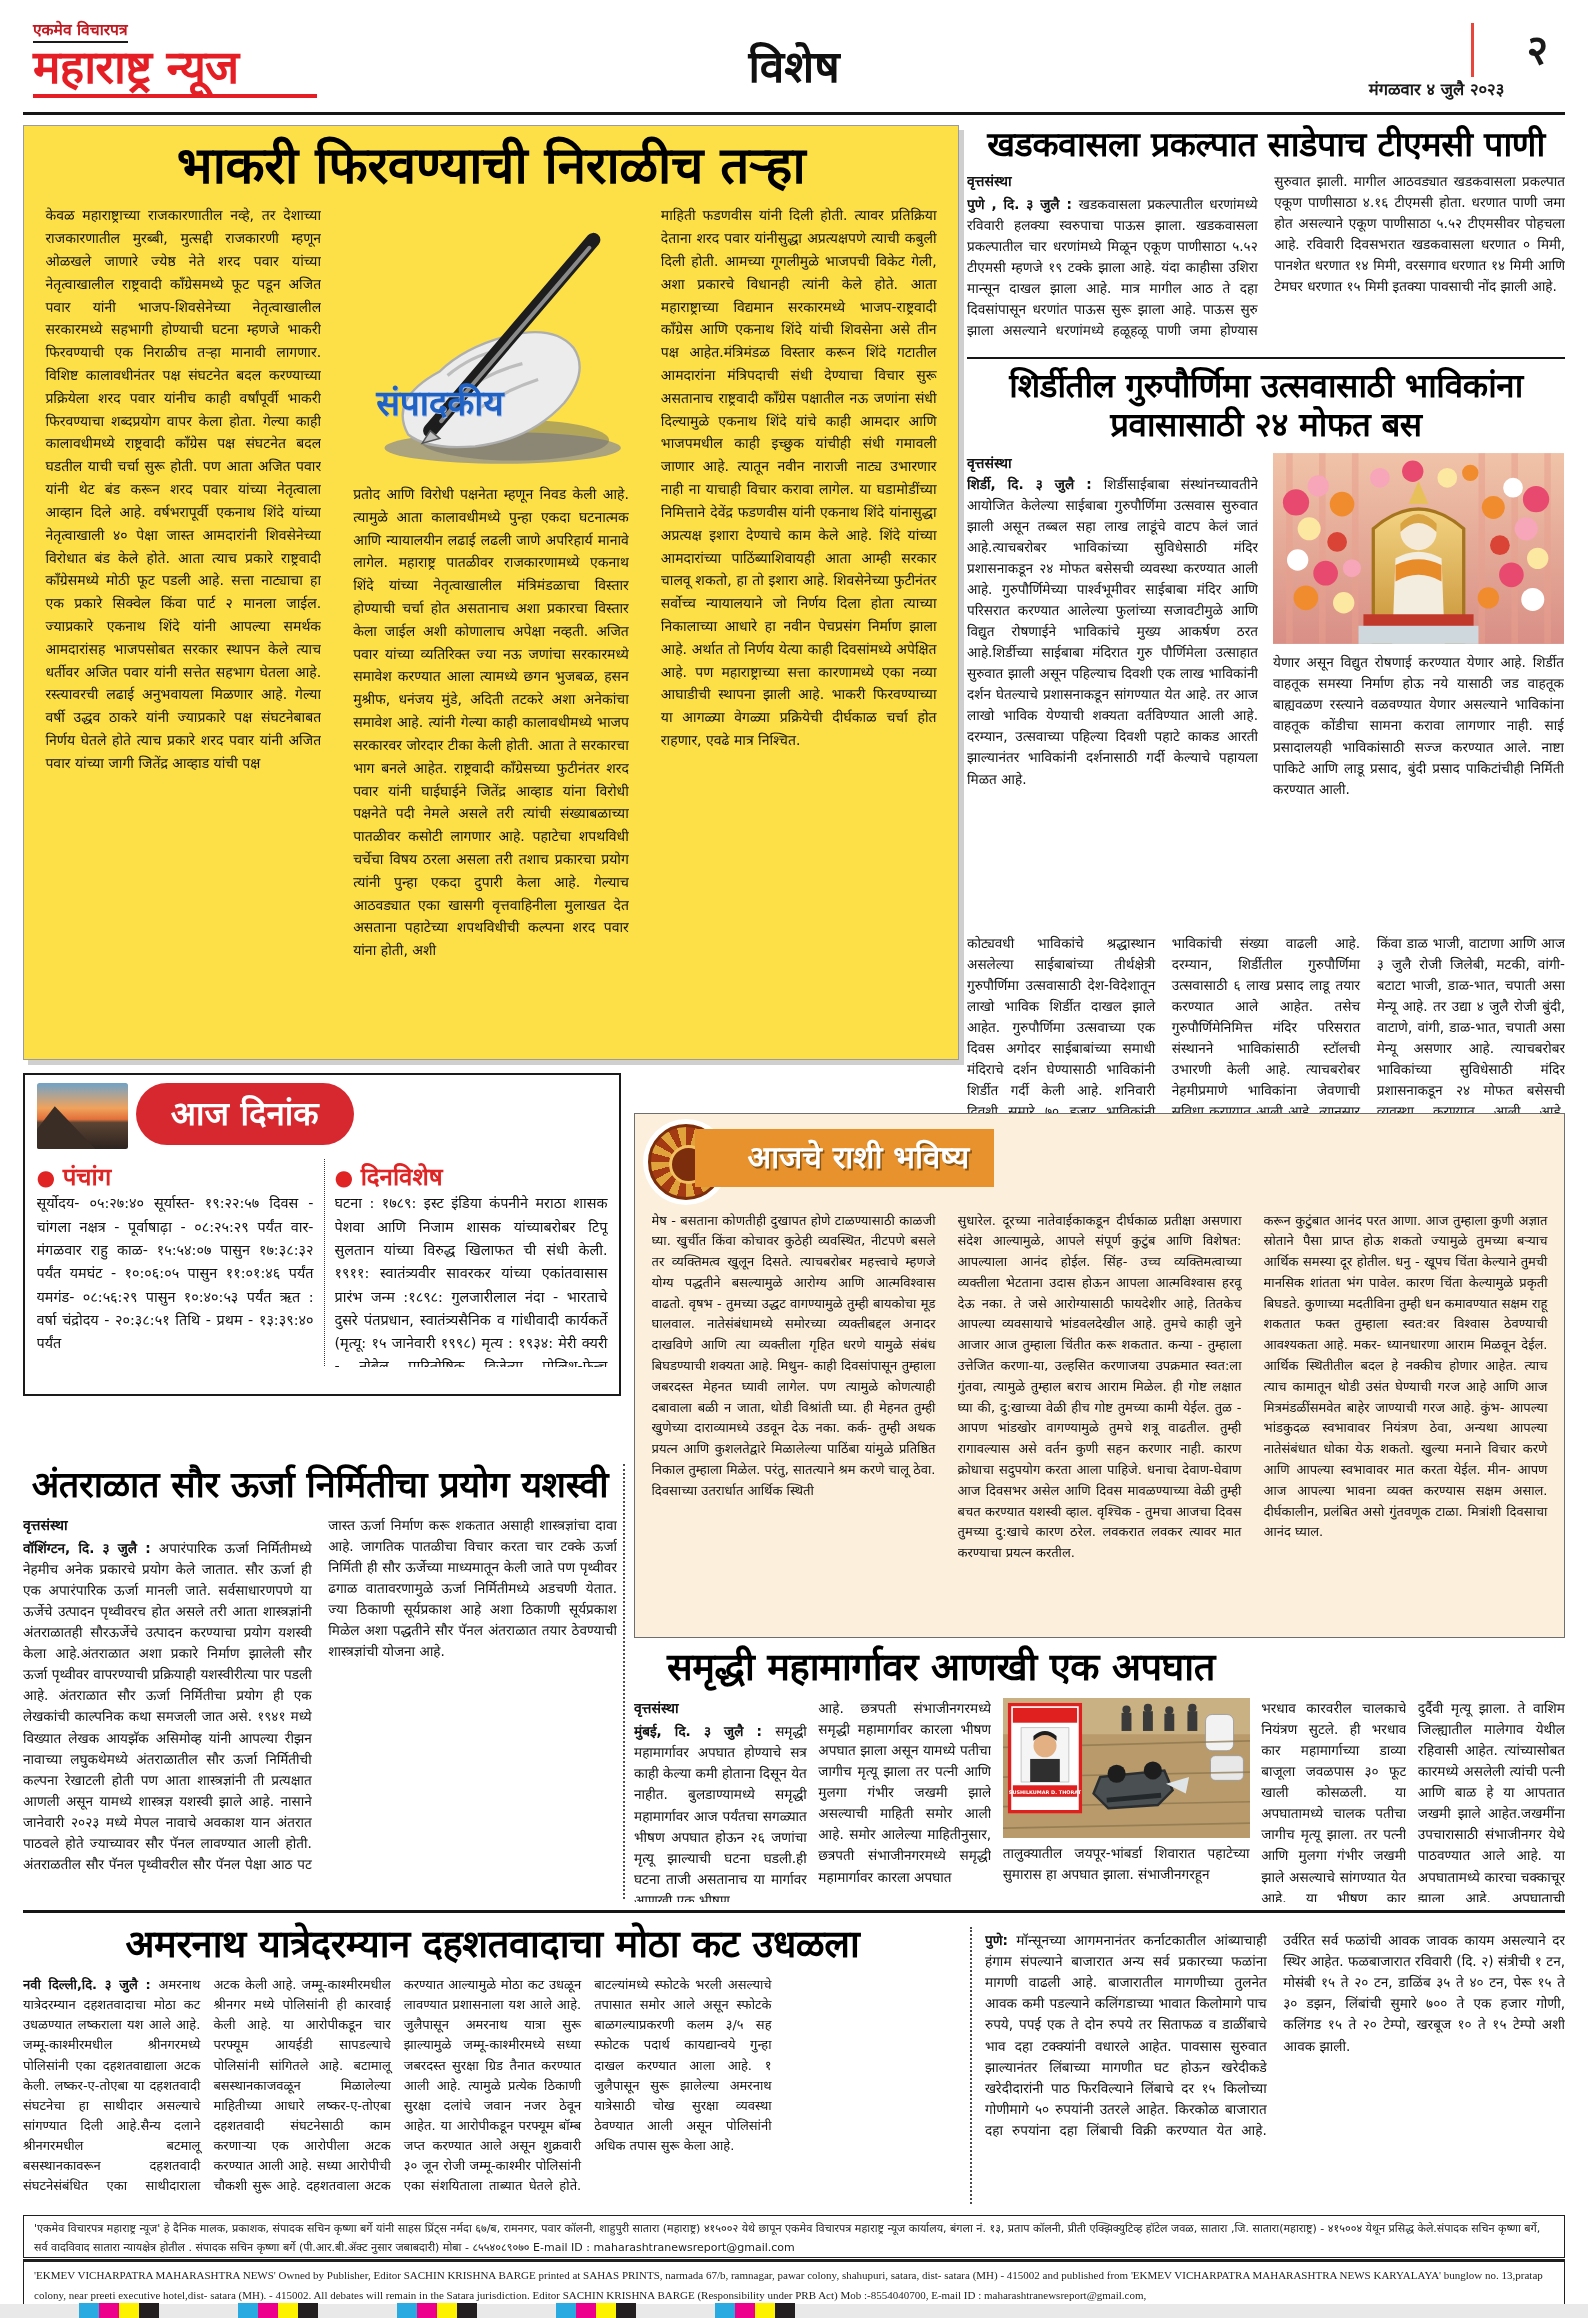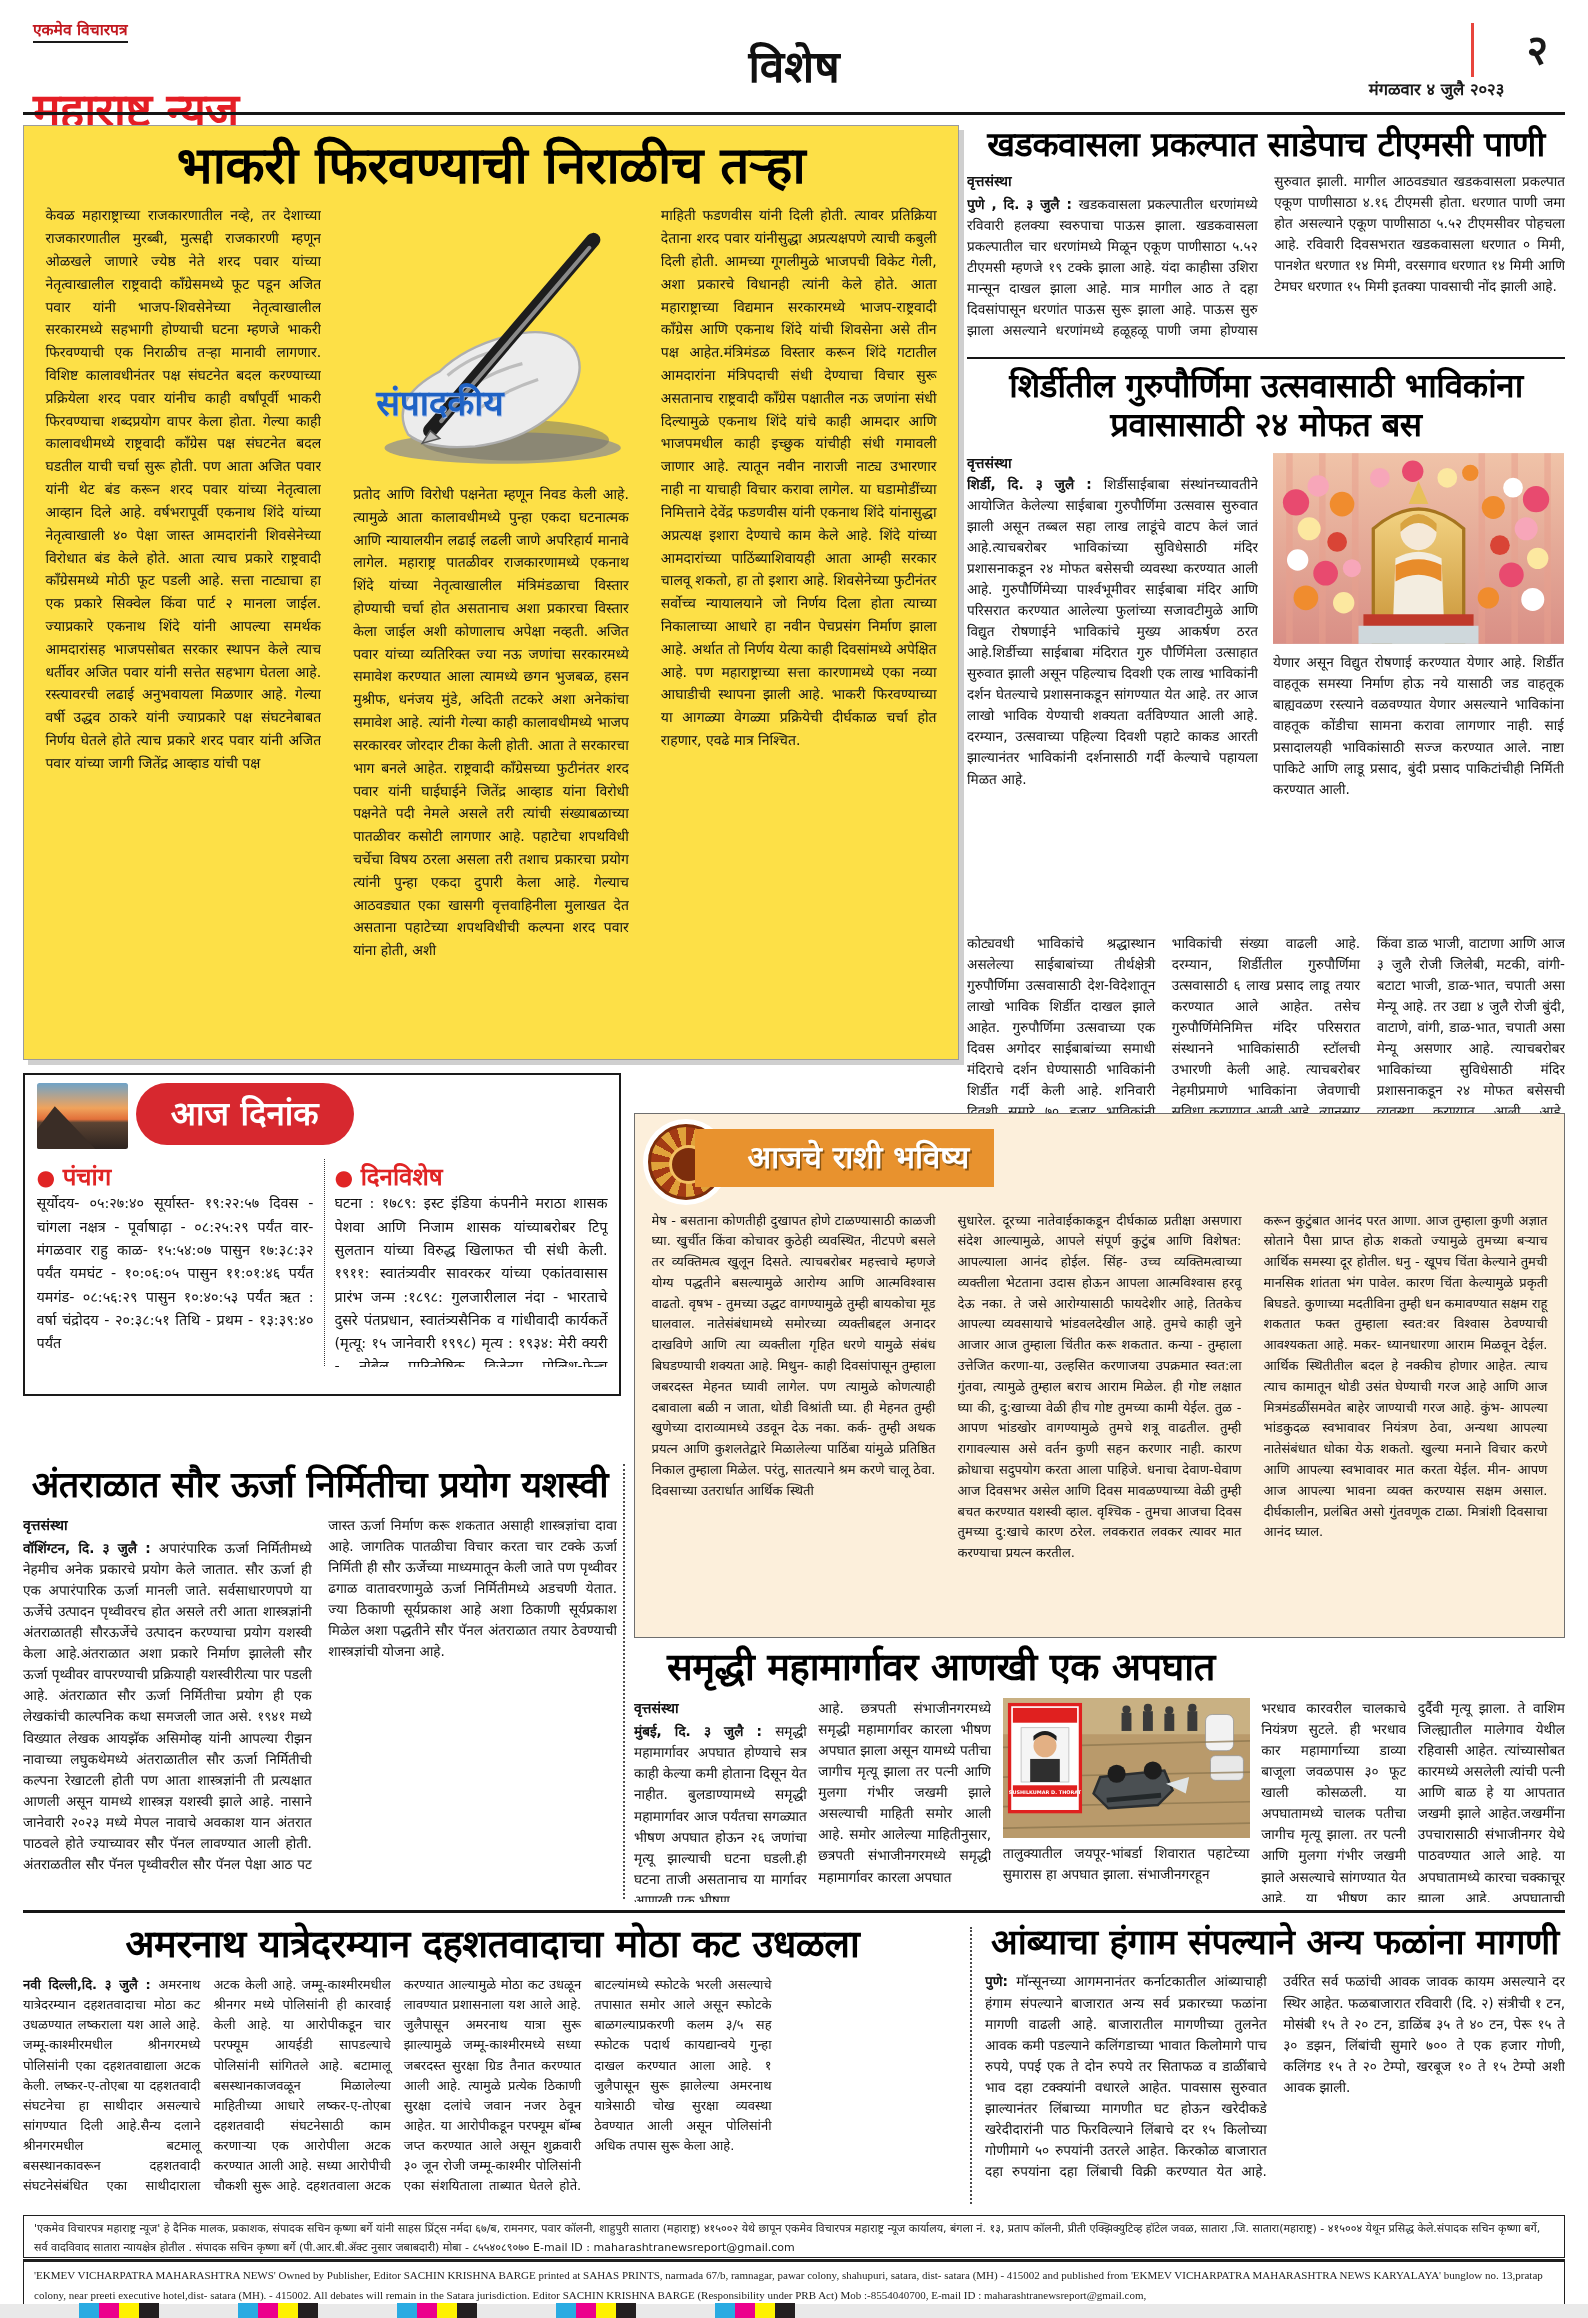--- a/index.html
+++ b/index.html
@@ -16,21 +16,21 @@
   .body-text { font-size:13.6px; line-height:1.55; text-align:justify; overflow:hidden; }
   .body-text b { font-weight:bold; }
   .cols2 { column-count:2; column-gap:16.5px; column-fill:auto; }
   .cols3 { column-count:3; column-gap:16.5px; column-fill:auto; }
   .cols5 { column-count:5; column-gap:13px; column-fill:auto; }
   .rule { background:#161616; }
   .dotted-v { border-left:2.5px dotted #4a4a4a; width:0; }
 
   
   .tagline { font-size:15.6px; font-weight:bold; color:#c2181f; border-bottom:2.5px solid #1a1a1a; display:inline-block; padding-bottom:0.8px; }
-  .logo { font-size:46px; font-weight:800; color:#e51e25; line-height:1.05; letter-spacing:-0.8px;margin-top:43px; }
+  .logo { font-size:46px; font-weight:800; color:#e51e25; line-height:1.05; letter-spacing:-0.8px; }
   .logo-underline { background:#e51e25; height:3.3px; }
   .section-title { font-size:44px; font-weight:800; color:#101010; }
   .page-num { font-size:41px; font-weight:bold; color:#1a1a1a; }
   .red-vline { background:#e8453c; width:2.5px; }
   .date-line { font-size:16.5px; font-weight:bold; color:#1a1a1a; }
 
   
   .edit-box { border:1.6px solid #9b9b9b; box-shadow:5px 5px 0 #cfcfcf; background:#fde047; padding:5px 21.4px 8.2px 21.4px; }
   .edit-cols { display:flex; gap:32px; margin-top:8.2px; }
   .edit-col { flex:1; font-size:14px; line-height:1.63; text-align:justify; overflow:hidden; }
@@ -290,21 +290,20 @@
 
 <div class="abs" style="left:23px; top:1922px; width:939px; height:287px;">
   <div class="headline" style="font-size:38px;">अमरनाथ यात्रेदरम्यान दहशतवादाचा मोठा कट उधळला</div>
   <div class="body-text cols5" style="height:224px; margin-top:8.2px; font-size:13px;">
     <b>नवी दिल्ली,दि. ३ जुलै : </b><span>अमरनाथ यात्रेदरम्यान दहशतवादाचा मोठा कट उधळण्यात लष्कराला यश आले आहे. जम्मू-काश्मीरमधील श्रीनगरमध्ये पोलिसांनी एका दहशतवाद्याला अटक केली. लष्कर-ए-तोएबा या दहशतवादी संघटनेचा हा साथीदार असल्याचे सांगण्यात दिली आहे.सैन्य दलाने श्रीनगरमधील बटमालू बसस्थानकावरून दहशतवादी संघटनेसंबंधित एका साथीदाराला अटक केली आहे. जम्मू-काश्मीरमधील श्रीनगर मध्ये पोलिसांनी ही कारवाई केली आहे. या आरोपीकडून चार परफ्यूम आयईडी सापडल्याचे पोलिसांनी सांगितले आहे. बटामालू बसस्थानकाजवळून मिळालेल्या माहितीच्या आधारे लष्कर-ए-तोएबा दहशतवादी संघटनेसाठी काम करणाऱ्या एक आरोपीला अटक करण्यात आली आहे. सध्या आरोपीची चौकशी सुरू आहे. दहशतवाला अटक करण्यात आल्यामुळे मोठा कट उधळून लावण्यात प्रशासनाला यश आले आहे. जुलैपासून अमरनाथ यात्रा सुरू झाल्यामुळे जम्मू-काश्मीरमध्ये सध्या जबरदस्त सुरक्षा ग्रिड तैनात करण्यात आली आहे. त्यामुळे प्रत्येक ठिकाणी सुरक्षा दलांचे जवान नजर ठेवून आहेत. या आरोपीकडून परफ्यूम बॉम्ब जप्त करण्यात आले असून शुक्रवारी ३० जून रोजी जम्मू-काश्मीर पोलिसांनी एका संशयिताला ताब्यात घेतले होते. बाटल्यांमध्ये स्फोटके भरली असल्याचे तपासात समोर आले असून स्फोटके बाळगल्याप्रकरणी कलम ३/५ सह स्फोटक पदार्थ कायद्यान्वये गुन्हा दाखल करण्यात आला आहे. १ जुलैपासून सुरू झालेल्या अमरनाथ यात्रेसाठी चोख सुरक्षा व्यवस्था ठेवण्यात आली असून पोलिसांनी अधिक तपास सुरू केला आहे.</span>
   </div>
 </div>
 <div class="abs dotted-v" style="left:970px; top:1927px; height:277px;"></div>
 
 <div class="abs" style="left:985px; top:1922px; width:580px; height:287px;">
-  <div class="headline" style="font-size:35px;">आंब्याचा हंगाम संपल्याने अन्य फळांना मागणी</div>
   <div class="body-text cols2" style="height:221px; margin-top:8.2px;">
     <b>पुणे: </b><span>मॉन्सूनच्या आगमनानंतर कर्नाटकातील आंब्याचाही हंगाम संपल्याने बाजारात अन्य सर्व प्रकारच्या फळांना मागणी वाढली आहे. बाजारातील मागणीच्या तुलनेत आवक कमी पडल्याने कलिंगडाच्या भावात किलोमागे पाच रुपये, पपई एक ते दोन रुपये तर सिताफळ व डाळींबाचे भाव दहा टक्क्यांनी वधारले आहेत. पावसास सुरुवात झाल्यानंतर लिंबाच्या मागणीत घट होऊन खरेदीकडे खरेदीदारांनी पाठ फिरविल्याने लिंबाचे दर १५ किलोच्या गोणीमागे ५० रुपयांनी उतरले आहेत. किरकोळ बाजारात दहा रुपयांना दहा लिंबाची विक्री करण्यात येत आहे. उर्वरित सर्व फळांची आवक जावक कायम असल्याने दर स्थिर आहेत. फळबाजारात रविवारी (दि. २) संत्रीची १ टन, मोसंबी १५ ते २० टन, डाळिंब ३५ ते ४० टन, पेरू १५ ते ३० डझन, लिंबांची सुमारे ७०० ते एक हजार गोणी, कलिंगड १५ ते २० टेम्पो, खरबूज १० ते १५ टेम्पो अशी आवक झाली.</span>
   </div>
 </div>
 
 <div class="abs footer-box" style="left:23px; top:2215px; width:1542px; height:43px;">
   <div class="footer-mr">'एकमेव विचारपत्र महाराष्ट्र न्यूज' हे दैनिक मालक, प्रकाशक, संपादक सचिन कृष्णा बर्गे यांनी साहस प्रिंट्स नर्मदा ६७/ब, रामनगर, पवार कॉलनी, शाहुपुरी सातारा (महाराष्ट्र) ४१५००२ येथे छापून एकमेव विचारपत्र महाराष्ट्र न्यूज कार्यालय, बंगला नं. १३, प्रताप कॉलनी, प्रीती एक्झिक्युटिव्ह हॉटेल जवळ, सातारा ,जि. सातारा(महाराष्ट्र) - ४१५००४ येथून प्रसिद्ध केले.संपादक सचिन कृष्णा बर्गे, सर्व वादविवाद सातारा न्यायक्षेत्र होतील . संपादक सचिन कृष्णा बर्गे (पी.आर.बी.ॲक्ट नुसार जबाबदारी) मोबा - ८५५४०८९०७० E-mail ID : maharashtranewsreport@gmail.com</div>
 </div>
 <div class="abs footer-box" style="left:23px; top:2259px; width:1542px; height:48px; border-top-width:3.3px;">
   <div class="footer-en">'EKMEV VICHARPATRA MAHARASHTRA NEWS' Owned by Publisher, Editor SACHIN KRISHNA BARGE printed at SAHAS PRINTS, narmada 67/b, ramnagar, pawar colony, shahupuri, satara, dist- satara (MH) - 415002 and published from 'EKMEV VICHARPATRA MAHARASHTRA NEWS KARYALAYA' bunglow no. 13,pratap colony, near preeti executive hotel,dist- satara (MH). - 415002. All debates will remain in the Satara jurisdiction. Editor SACHIN KRISHNA BARGE (Responsibility under PRB Act) Mob :-8554040700, E-mail ID : maharashtranewsreport@gmail.com,</div>

